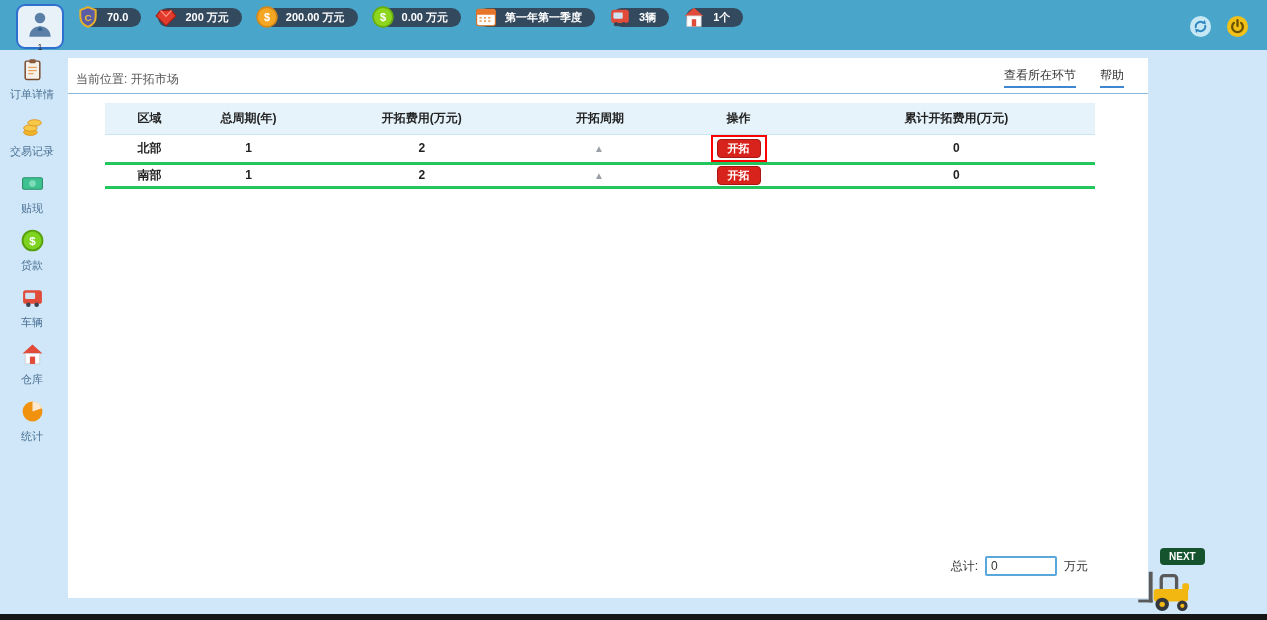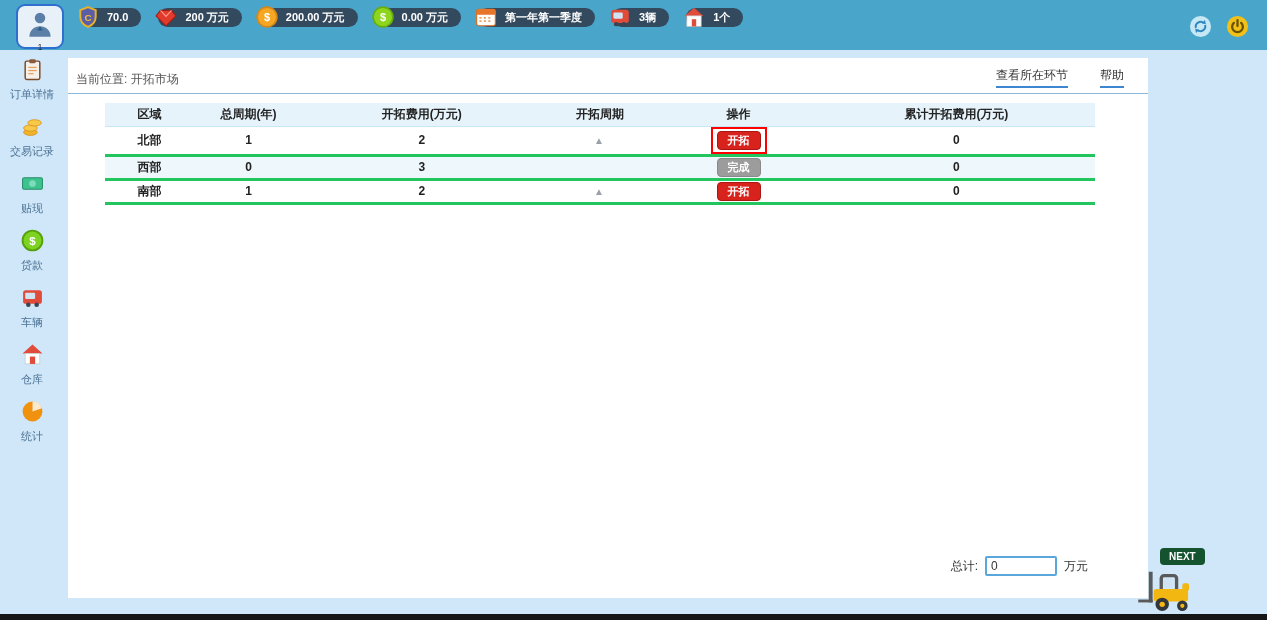--- a/index.html
+++ b/index.html
@@ -22,26 +22,26 @@
   
   .sidebar { position:absolute; left:0; top:58px; width:64px; display:flex; flex-direction:column; align-items:center; gap:13px;justify-content:space-between; }
   .side-item { display:flex; flex-direction:column; align-items:center; cursor:pointer; }
   .side-item svg { width:23px; height:23px; }
   .side-label { font-size:11px; color:#4d7295; margin-top:2px; white-space:nowrap; }
 
   
   .panel { position:absolute; left:68px; top:58px; width:1080px; height:540px; background:#fff; }
   .crumb-row { display:flex; justify-content:space-between; align-items:flex-end; padding:9px 14px 5px 8px; border-bottom:1px solid #8cb8dc; }
   .crumb { font-size:12px; color:#555; }
-  .crumb-links { display:flex; gap:32px; margin-right:10px; }
+  .crumb-links { display:flex; gap:24px; margin-right:10px; }
   .crumb-link { font-size:12px; color:#333; padding-bottom:2px; border-bottom:2px solid #3f86d2; cursor:pointer; }
 
   
   table.market { width:calc(100% - 90px); margin:9px 53px 0 37px; border-collapse:collapse; font-size:12px; text-align:center; color:#222; }
-  table.market th { background:#e6f3fa; height:23px; font-weight:bold; border-bottom:1px solid #c8e6f4; }
+  table.market th { background:#e6f3fa; height:31px; font-weight:bold; border-bottom:1px solid #c8e6f4; }
   table.market td { height:24px; font-weight:bold; border-bottom:3px solid #22c55e; }
   tr.alt td { background:#eef7fc; }
   td.tri { color:#9aa0a6; font-size:10px; letter-spacing:2px; }
   .btn { display:inline-block; border:none; padding:2px 10px 3px; border-radius:4px; font-size:11px; font-weight:bold; color:#fff; cursor:pointer; line-height:12px; }
   .btn-red { background:#d8231d; border:1px solid #a81713; }
   .btn-gray { background:#9c9c9c; border:1px solid #8a8a8a; }
   .hl { display:inline-block; border:2px solid #ff0000; padding:2px 4px; }
 
   
   .total-row { position:absolute; right:60px; bottom:22px; display:flex; align-items:center; gap:7px; font-size:12px; color:#333; }
@@ -269,28 +269,20 @@
       </thead>
       <tbody>
         <tr>
           <td>北部</td>
           <td>1</td>
           <td>2</td>
           <td class="tri">▲</td>
           <td><span class="hl"><button class="btn btn-red">开拓</button></span></td>
           <td>0</td>
         </tr>
-        <tr class="alt">
-          <td>西部</td>
-          <td>0</td>
-          <td>3</td>
-          <td class="tri"></td>
-          <td><button class="btn btn-gray">完成</button></td>
-          <td>0</td>
-        </tr>
         <tr>
           <td>南部</td>
           <td>1</td>
           <td>2</td>
           <td class="tri">▲</td>
           <td><button class="btn btn-red">开拓</button></td>
           <td>0</td>
         </tr>
       </tbody>
     </table>

